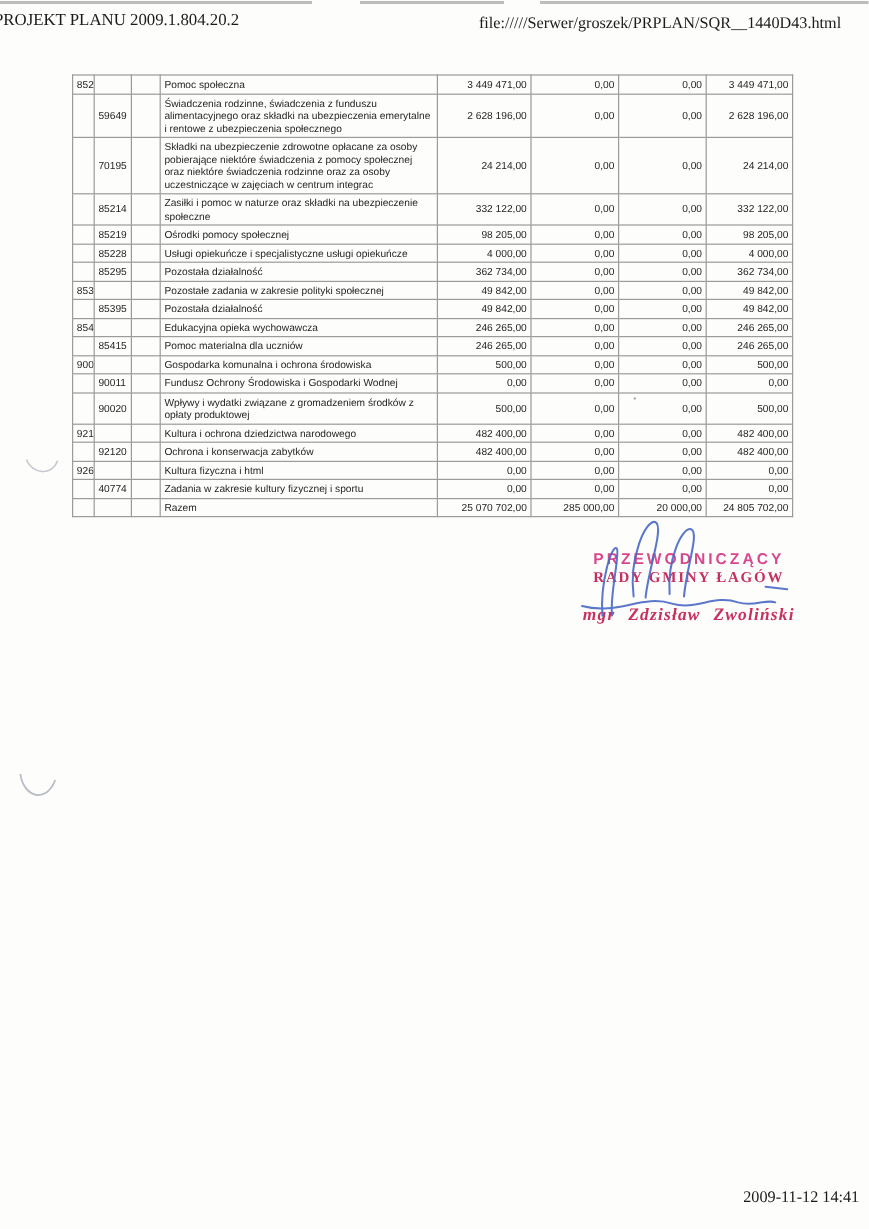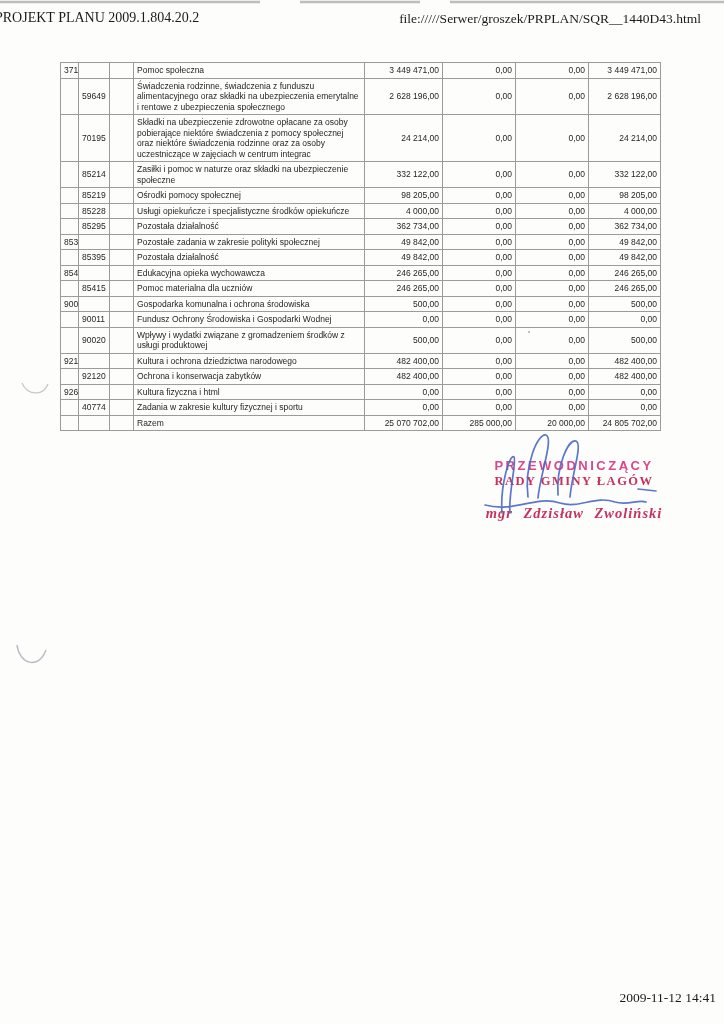--- a/index.html
+++ b/index.html
@@ -55,21 +55,21 @@
         <col style="width:31px">
         <col style="width:24px">
       <col style="width:231px">
         <col style="width:78px">
         <col style="width:73px">
       <col style="width:73px">
         <col style="width:72px">
     </colgroup>
     <tbody id="table-body">
         <tr>
-          <td class="col-dzial">371</td>
+          <td class="col-dzial">852</td>
           <td class="col-rozdzial"></td>
           <td class="col-par"></td>
           <td class="col-name">Pomoc społeczna</td>
           <td class="col-num">3 449 471,00</td>
           <td class="col-num">0,00</td>
           <td class="col-num">0,00</td>
           <td class="col-num">3 449 471,00</td>
         </tr>
         <tr>
           <td class="col-dzial"></td>
@@ -108,21 +108,21 @@
           <td class="col-name">Ośrodki pomocy społecznej</td>
           <td class="col-num">98 205,00</td>
           <td class="col-num">0,00</td>
           <td class="col-num">0,00</td>
           <td class="col-num">98 205,00</td>
         </tr>
         <tr>
           <td class="col-dzial"></td>
           <td class="col-rozdzial">85228</td>
           <td class="col-par"></td>
-          <td class="col-name">Usługi opiekuńcze i specjalistyczne środków opiekuńcze</td>
+          <td class="col-name">Usługi opiekuńcze i specjalistyczne usługi opiekuńcze</td>
           <td class="col-num">4 000,00</td>
           <td class="col-num">0,00</td>
           <td class="col-num">0,00</td>
           <td class="col-num">4 000,00</td>
         </tr>
         <tr>
           <td class="col-dzial"></td>
           <td class="col-rozdzial">85295</td>
           <td class="col-par"></td>
           <td class="col-name">Pozostała działalność</td>
@@ -188,21 +188,21 @@
           <td class="col-name">Fundusz Ochrony Środowiska i Gospodarki Wodnej</td>
           <td class="col-num">0,00</td>
           <td class="col-num">0,00</td>
           <td class="col-num">0,00</td>
           <td class="col-num">0,00</td>
         </tr>
         <tr>
           <td class="col-dzial"></td>
           <td class="col-rozdzial">90020</td>
           <td class="col-par"></td>
-          <td class="col-name">Wpływy i wydatki związane z gromadzeniem środków z usługi produktowej</td>
+          <td class="col-name">Wpływy i wydatki związane z gromadzeniem środków z opłaty produktowej</td>
           <td class="col-num">500,00</td>
           <td class="col-num">0,00</td>
           <td class="col-num">0,00</td>
           <td class="col-num">500,00</td>
         </tr>
         <tr>
           <td class="col-dzial">921</td>
           <td class="col-rozdzial"></td>
           <td class="col-par"></td>
           <td class="col-name">Kultura i ochrona dziedzictwa narodowego</td>

